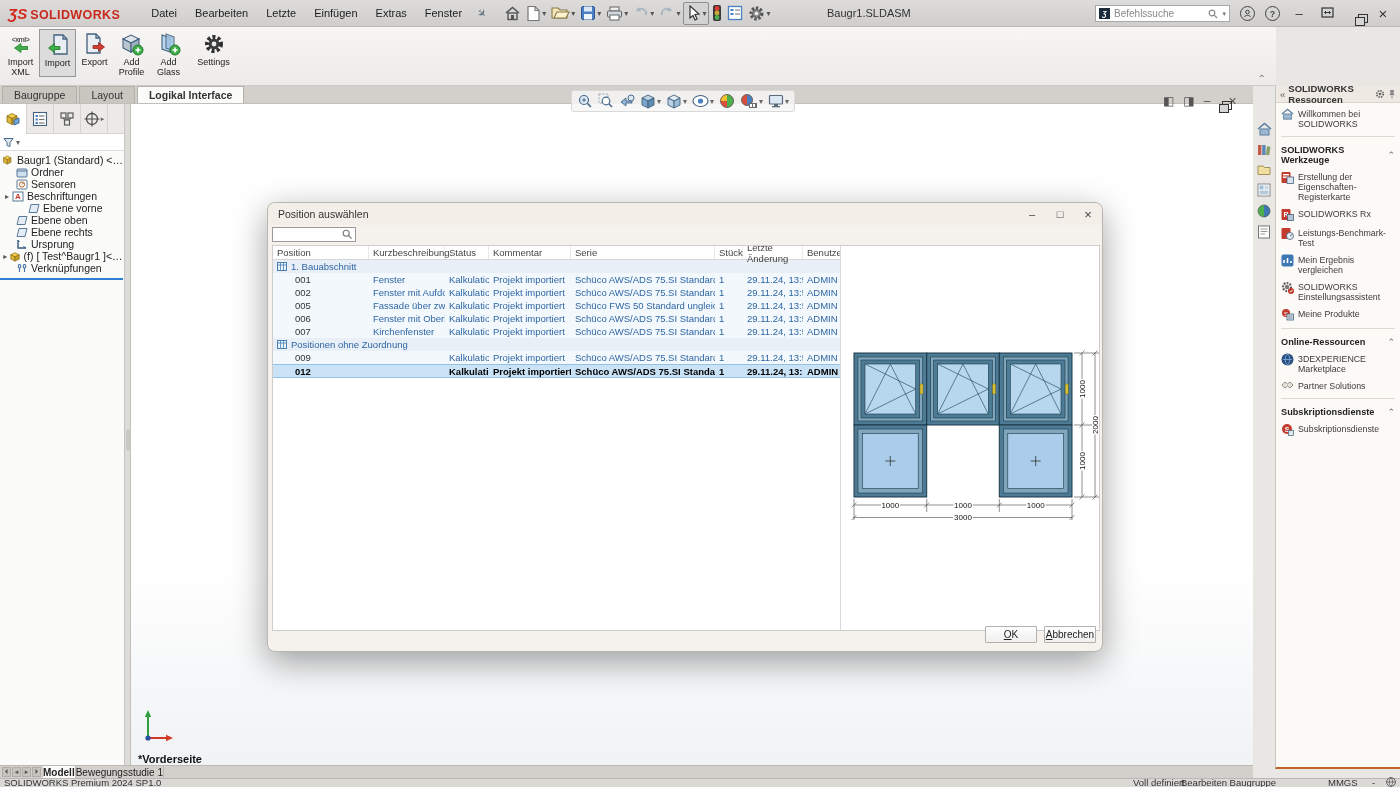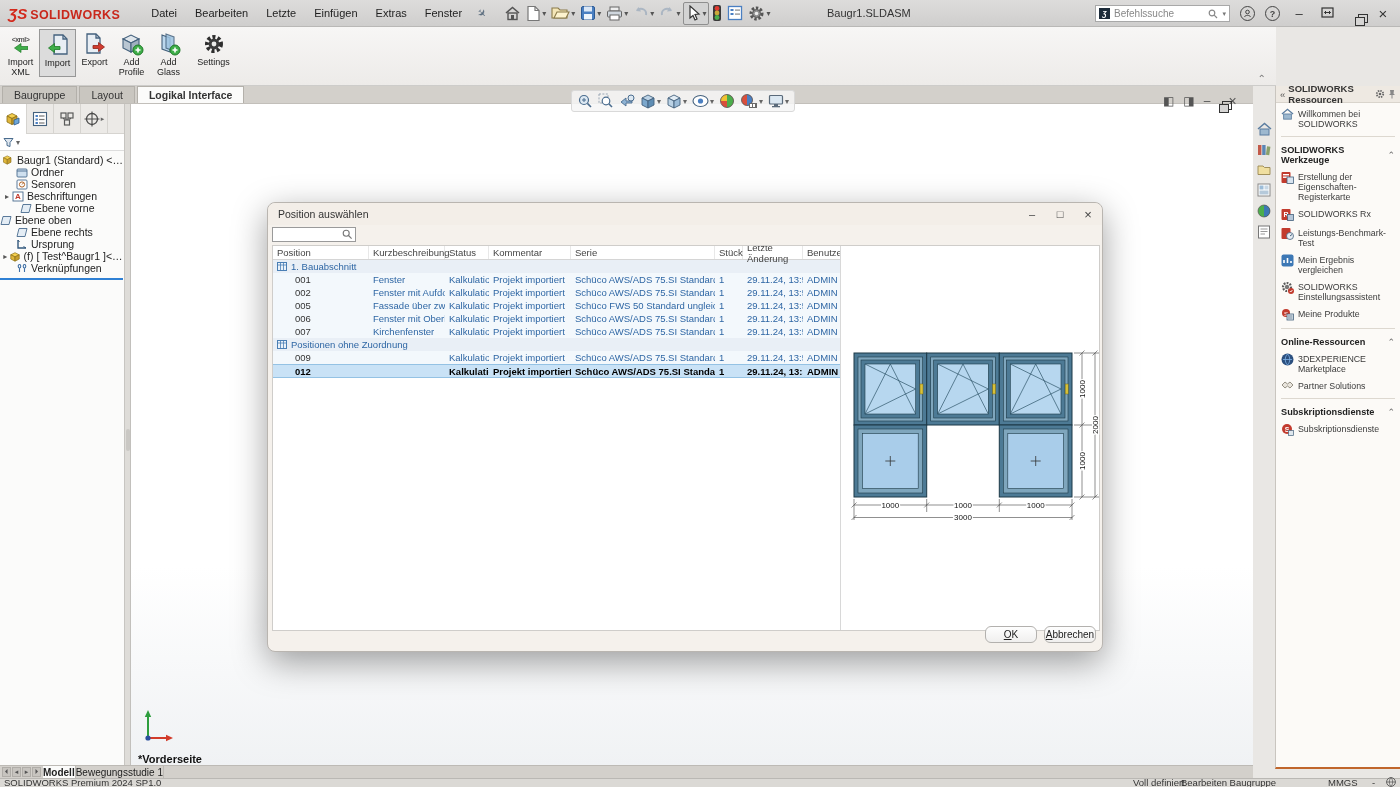--- a/index.html
+++ b/index.html
@@ -81,21 +81,21 @@
 .trow{display:flex;height:13px;align-items:center;background:#f3f8fc}
 .trow .c{font-size:9.5px;color:#2e66a4;height:100%;display:flex;align-items:center;padding-left:4px;white-space:nowrap;overflow:hidden;text-overflow:ellipsis}
 .trow .pos{color:#333;padding-left:22px}
 .grow{display:flex;height:13px;align-items:center;background:#e9eff6;font-size:9.5px;color:#2e66a4;font-weight:normal;padding-left:4px;gap:4px}
 .trow.selrow{background:#c9e2f6;border-top:1px solid #94c2e4;border-bottom:1px solid #94c2e4;height:14px}
 .trow.selrow .c{color:#000;font-weight:bold}
 .trow.selrow .pos{color:#000}
 .c1{width:96px}.c2{width:76px}.c3{width:44px}.c4{width:82px}.c5{width:144px}.c6{width:28px}.c7{width:60px}.c8{width:36px;border-right:none!important}
 .prevpane{flex:1;position:relative;background:#fff}
 .dlg-buttons{position:absolute;right:6px;bottom:8px;display:flex;gap:7px}
-.btn{width:52px;height:17px;background:linear-gradient(#fefefe,#f0efee);border:1px solid #b3b1ae;border-radius:6px;font-size:10px;color:#222;text-align:center;line-height:15px;cursor:default}
+.btn{width:52px;height:17px;background:linear-gradient(#fefefe,#f0efee);border:1px solid #b3b1ae;border-radius:1px;font-size:10px;color:#222;text-align:center;line-height:15px;cursor:default}
 .btn div::first-letter{text-decoration:underline}
 
 #taskstrip{position:absolute;left:1253px;top:104px;width:22px;height:661px;display:flex;flex-direction:column;align-items:center;padding-top:18px;gap:7px}
 #taskpane{position:absolute;left:1275px;top:86px;width:125px;height:683px;background:#fcfaf7;border-left:1px solid #c9c5bf;border-bottom:2px solid #c0662c}
 .tp-head{height:17px;background:#eee9e2;border-bottom:1px solid #d9d4cc;display:flex;align-items:center;padding:0 4px;font-size:9.5px;font-weight:bold;color:#333;gap:3px}
 .tp-head .chev{color:#555;font-weight:normal}
 .tp-head .hic{margin-left:auto;display:flex;gap:3px;align-items:center;color:#666;font-size:9px}
 .tp-body{padding:6px 5px 0 5px}
 .tp-item{display:flex;align-items:flex-start;gap:4px;margin-bottom:7px;font-size:8.8px;color:#3a3a3a;line-height:10px}
 .tp-item .ic{flex:0 0 auto;margin-top:-1px}
@@ -404,29 +404,29 @@
       <div class="trow2" style="padding-left:2px">
         <span class="exp">▸</span>
         <span class="ti">
             <svg width="12" height="11" viewBox="0 0 12 11">
               <rect x="1" y="1" width="10" height="9" fill="#fff" stroke="#4a6c8e" stroke-width=".9"></rect>
               <text x="6" y="8.4" font-size="8" font-weight="bold" fill="#c23b2e" text-anchor="middle" font-family="Liberation Sans,sans-serif">A</text>
             </svg>
           </span>
         <span class="lbl">Beschriftungen</span>
       </div>
-      <div class="trow2" style="padding-left:20px">
+      <div class="trow2" style="padding-left:28px">
         <span class="ti">
             <svg width="12" height="11" viewBox="0 0 12 11">
               <path d="M3 1.5 H11 L9 9.5 H1 Z" fill="#e4edf5" stroke="#4a6c8e" stroke-width=".9"></path>
             </svg>
           </span>
         <span class="lbl">Ebene vorne</span>
       </div>
-      <div class="trow2" style="">
+      <div class="trow2" style="padding-left:16px">
         <span class="ti">
             <svg width="12" height="11" viewBox="0 0 12 11">
               <path d="M3 1.5 H11 L9 9.5 H1 Z" fill="#e4edf5" stroke="#4a6c8e" stroke-width=".9"></path>
             </svg>
           </span>
         <span class="lbl">Ebene oben</span>
       </div>
       <div class="trow2" style="padding-left:16px">
         <span class="ti">
             <svg width="12" height="11" viewBox="0 0 12 11">

